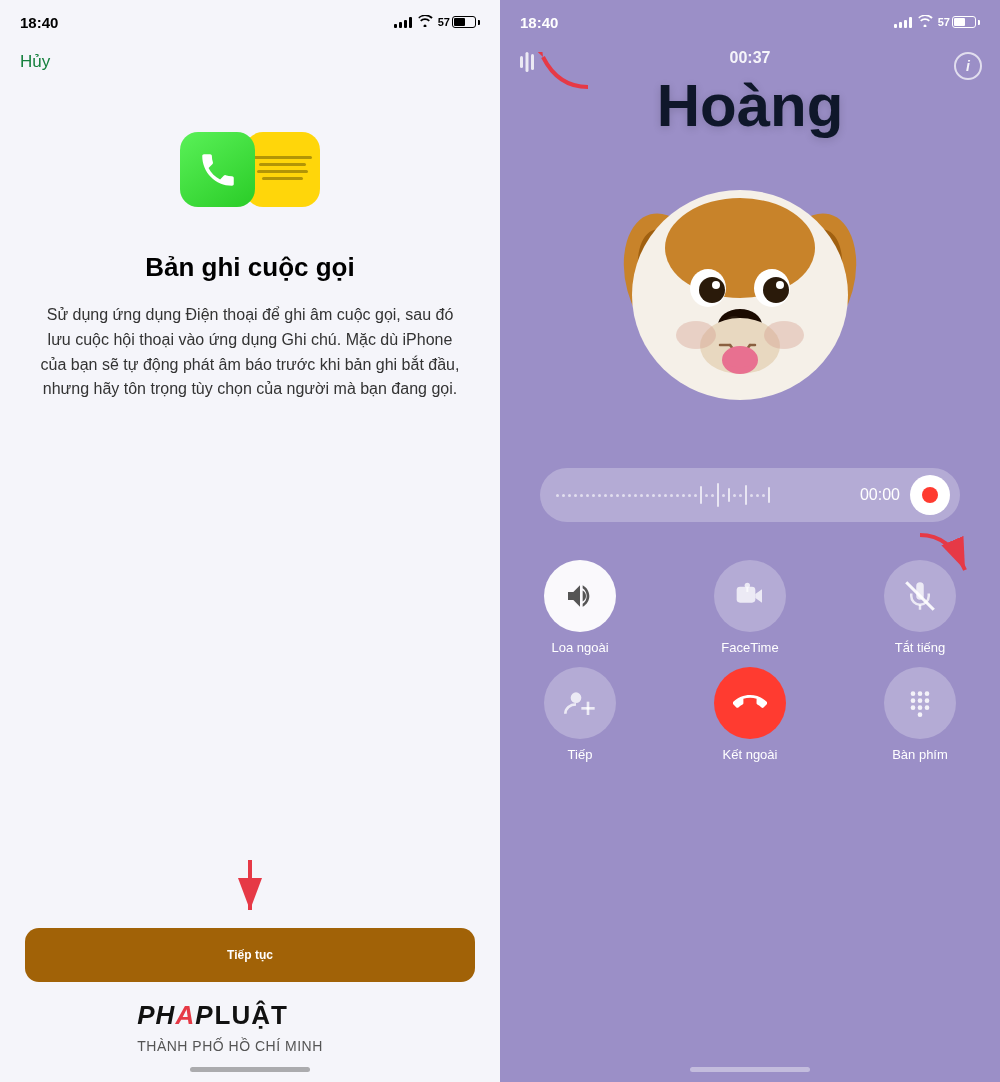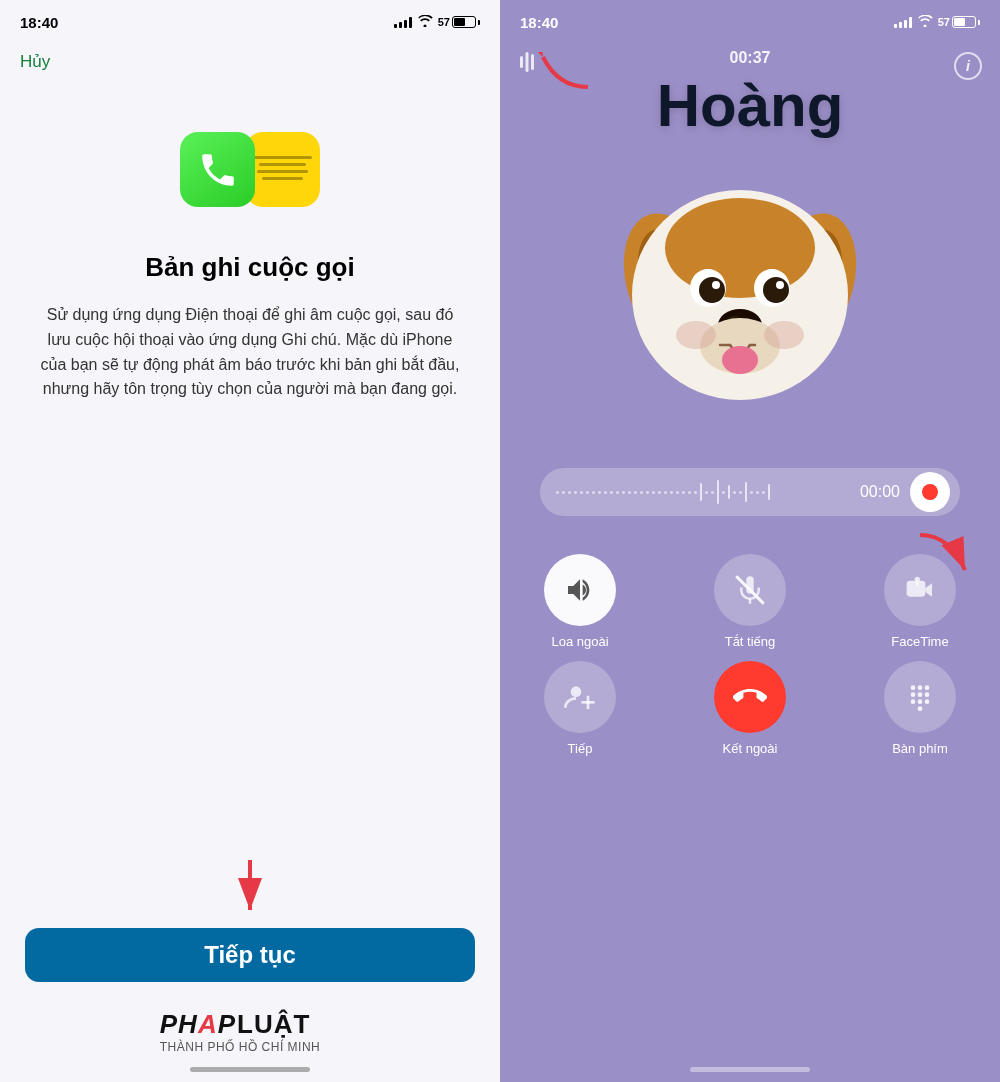--- a/index.html
+++ b/index.html
@@ -191,25 +191,25 @@
       bottom: 100px;
       width: 100%;
       padding: 0 25px;
       display: flex;
       justify-content: center;
     }
 
     .continue-btn {
       width: 100%;
       height: 54px;
-      background: #0369a1;
+      background: #a16207;
       color: white;
       border: none;
       border-radius: 14px;
-      font-size: 24px;
+      font-size: 12px;
       font-weight: 600;
       cursor: pointer;
       font-family: inherit;
     }
 
     .arrow-down-left {
       position: absolute;
       bottom: 158px;
       left: 50%;
       transform: translateX(-50%);
@@ -304,21 +304,21 @@
     .dog-container {
       width: 300px;
       height: 300px;
       margin-top: 10px;
       position: relative;
     }
 
     
     .recording-bar {
       width: 420px;
-      height: 48px;
+      height: 54px;
       background: rgba(255,255,255,0.25);
       border-radius: 27px;
       display: flex;
       align-items: center;
       padding: 0 10px 0 16px;
       margin-top: 18px;
     }
 
     .waveform {
       flex: 1;
@@ -422,21 +422,21 @@
       transform: translateX(-50%);
       width: 120px;
       height: 5px;
       background: #fff;
       border-radius: 3px;
       opacity: 0.4;
     }
     .watermark-wrapper {
       position: absolute;
       bottom: 28px;
-      left: 240px;
+      left: 230px;
       transform: translateX(-50%);
       z-index: 20;
     }
 
     
     .dog-svg {
       width: 280px;
       height: 280px;
     }
   </style>
@@ -662,39 +662,39 @@
         <div class="control-circle white-circle">
           <svg width="32" height="32" viewBox="0 0 24 24" fill="none">
             <path d="M3 9v6h4l5 5V4L7 9H3zm13.5 3c0-1.8-1-3.3-2.5-4.1v8.2c1.5-.8 2.5-2.3 2.5-4.1z" fill="#555"></path>
             <path d="M19 12c0-3.5-2-6.5-5-8.1v2.2c2 1.4 3 3.6 3 5.9s-1 4.5-3 5.9v2.2c3-1.6 5-4.6 5-8.1z" fill="#555"></path>
           </svg>
         </div>
         <span class="control-label">Loa ngoài</span>
       </div>
       <div class="control-item">
         <div class="control-circle">
+          <svg width="32" height="28" viewBox="0 0 24 20" fill="none">
+            <rect x="2" y="3" width="14" height="12" rx="2.5" fill="rgba(255,255,255,0.75)"></rect>
+            <path d="M16 8.5l5-3.5v10l-5-3.5V8.5z" fill="rgba(255,255,255,0.75)"></path>
+            <circle cx="10" cy="2" r="2" fill="rgba(255,255,255,0.75)"></circle>
+            <line x1="10" y1="4" x2="10" y2="7" stroke="rgba(255,255,255,0.75)" stroke-width="1.5"></line>
+          </svg>
+        </div>
+        <span class="control-label">FaceTime</span>
+      </div>
+      <div class="control-item">
+        <div class="control-circle">
           <svg width="30" height="30" viewBox="0 0 24 24" fill="none">
             <path d="M12 1a3 3 0 013 3v8a3 3 0 01-6 0V4a3 3 0 013-3z" fill="rgba(255,255,255,0.75)"></path>
             <path d="M19 10v2a7 7 0 01-14 0v-2" stroke="rgba(255,255,255,0.75)" stroke-width="2" fill="none"></path>
             <line x1="12" y1="19" x2="12" y2="23" stroke="rgba(255,255,255,0.75)" stroke-width="2"></line>
             <line x1="1" y1="1" x2="23" y2="23" stroke="rgba(255,255,255,0.9)" stroke-width="2.5"></line>
           </svg>
         </div>
         <span class="control-label">Tắt tiếng</span>
-      </div>
-      <div class="control-item">
-        <div class="control-circle">
-          <svg width="32" height="28" viewBox="0 0 24 20" fill="none">
-            <rect x="2" y="3" width="14" height="12" rx="2.5" fill="rgba(255,255,255,0.75)"></rect>
-            <path d="M16 8.5l5-3.5v10l-5-3.5V8.5z" fill="rgba(255,255,255,0.75)"></path>
-            <circle cx="10" cy="2" r="2" fill="rgba(255,255,255,0.75)"></circle>
-            <line x1="10" y1="4" x2="10" y2="7" stroke="rgba(255,255,255,0.75)" stroke-width="1.5"></line>
-          </svg>
-        </div>
-        <span class="control-label">FaceTime</span>
       </div>
     </div>
 
     <div class="controls-row">
       <div class="control-item">
         <div class="control-circle">
           <svg width="32" height="32" viewBox="0 0 24 24" fill="none">
             <circle cx="9" cy="8" r="4" fill="rgba(255,255,255,0.75)"></circle>
             <path d="M1 20c0-4 3.6-7 8-7" stroke="rgba(255,255,255,0.75)" stroke-width="2" fill="none"></path>
             <circle cx="18" cy="16" r="1" fill="rgba(255,255,255,0.75)"></circle>
@@ -735,14 +735,14 @@
   <div class="home-indicator-right"></div>
 </div>
 
 <div class="watermark-wrapper">
   <div style="display:flex; align-items:center; font-size:26px; font-weight:900; letter-spacing:1px;">
     <span style="color:#111; font-style:italic;">PH</span>
     <span style="color:#e63946; font-style:italic;">A</span>
     <span style="color:#111; font-style:italic;">P</span>
     <span style="color:#111; font-weight:900; font-style:normal; margin-left:1px;">LUẬT</span>
   </div>
-  <div style="font-size:12px; color:#555; text-align:center; margin-top:0; letter-spacing:0.5px;">THÀNH PHỐ HỒ CHÍ MINH</div>
+  <div style="font-size:14px; color:#555; text-align:center; margin-top:7px; letter-spacing:0.5px;">THÀNH PHỐ HỒ CHÍ MINH</div>
 </div>
 
 </body></html>

